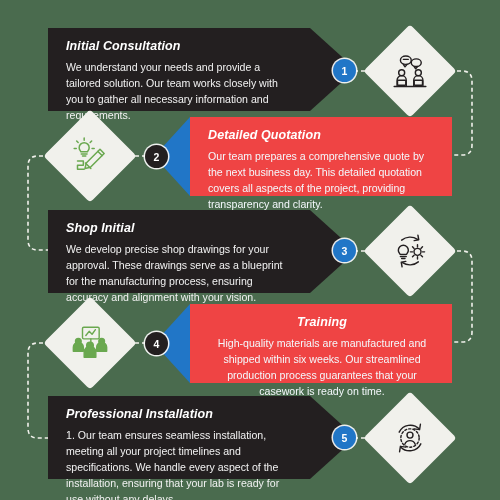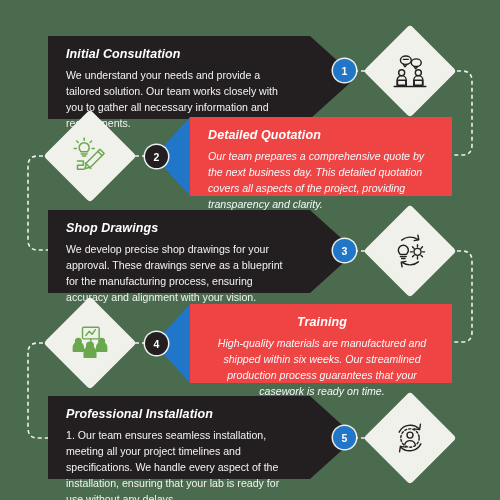--- a/index.html
+++ b/index.html
@@ -83,21 +83,21 @@
     letter-spacing: 0.1px;
     margin: 0 0 5px 0;
     line-height: 1.1;
   }
   .panel .body {
     font-size: 10.6px;
     line-height: 1.52;
     margin: 0;
     color: #f2f2f2;
   }
-  .panel.blue .body { color: #f4f8fc; font-style: italic; }
+  .panel.blue .body { color: #f4f8fc; }
 
   
   .diamond {
     position: absolute;
     width: 66px;
     height: 66px;
     background: #f1f1ec;
     transform: rotate(45deg);
     border-radius: 4px;
     z-index: 3;
@@ -148,21 +148,21 @@
 
       <path d="M 347 71 L 378 71"></path>
       <path d="M 153 156 L 122 156"></path>
       <path d="M 347 251 L 378 251"></path>
       <path d="M 153 343 L 122 343"></path>
       <path d="M 347 438 L 378 438"></path>
     </g>
   </svg>
 
   <div class="step">
-    <div class="panel dark" style="top:36px; height:83px;">
+    <div class="panel dark" style="top:28px; height:83px;">
       <div class="tip"></div>
       <p class="title">Initial Consultation</p>
       <p class="body">We understand your needs and provide a tailored solution. Our team works closely with you to gather all necessary information and requirements.</p>
     </div>
     <div class="diamond" style="left:377px; top:38px;">
       <div class="icon-holder">
         <svg width="40" height="40" viewBox="0 0 48 48" stroke="#231f20" stroke-width="1.7" fill="none" stroke-linecap="round" stroke-linejoin="round">
           <ellipse cx="19" cy="11" rx="6.5" ry="5"></ellipse>
           <path d="M16 16 l2 3 l2.5 -3"></path>
           <ellipse cx="31.5" cy="14" rx="6" ry="4.6"></ellipse>
@@ -204,21 +204,21 @@
           <path d="M9 30 h7 v5 h-7 v5 h8"></path>
         </svg>
       </div>
     </div>
     <div class="badge dark" style="left:145px; top:145px;">2</div>
   </div>
 
   <div class="step">
     <div class="panel dark" style="top:210px; height:83px;">
       <div class="tip"></div>
-      <p class="title">Shop Drawings</p>
+      <p class="title">Shop Initial</p>
       <p class="body">We develop precise shop drawings for your approval. These drawings serve as a blueprint for the manufacturing process, ensuring accuracy and alignment with your vision.</p>
     </div>
     <div class="diamond" style="left:377px; top:218px;">
       <div class="icon-holder">
         <svg width="40" height="40" viewBox="0 0 48 48" stroke="#231f20" stroke-width="1.7" fill="none" stroke-linecap="round" stroke-linejoin="round">
           <path d="M14 11 a16 16 0 0 1 19 -1"></path>
           <path d="M33.5 5 l1 5.5 l-5.5 1"></path>
           <path d="M34 37 a16 16 0 0 1 -19 1"></path>
           <path d="M14.5 43 l-1 -5.5 l5.5 -1"></path>
           <path d="M16 17 a6 6 0 0 1 6 6 c0 2.5 -1.5 3.6 -2 5 h-8 c-.5 -1.4 -2 -2.5 -2 -5 a6 6 0 0 1 6 -6z"></path>

